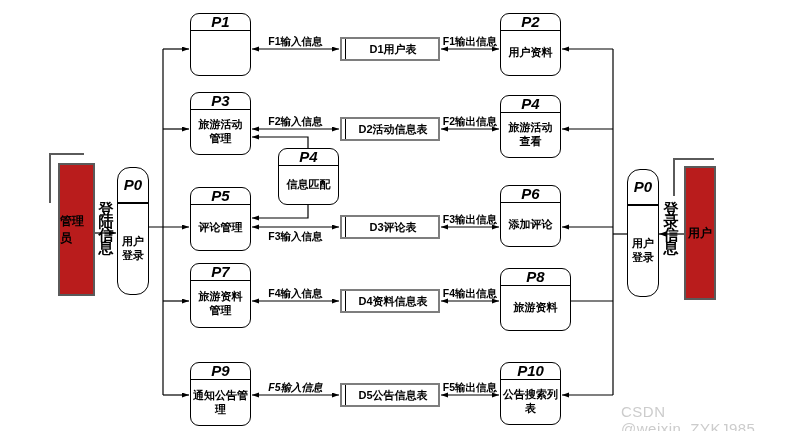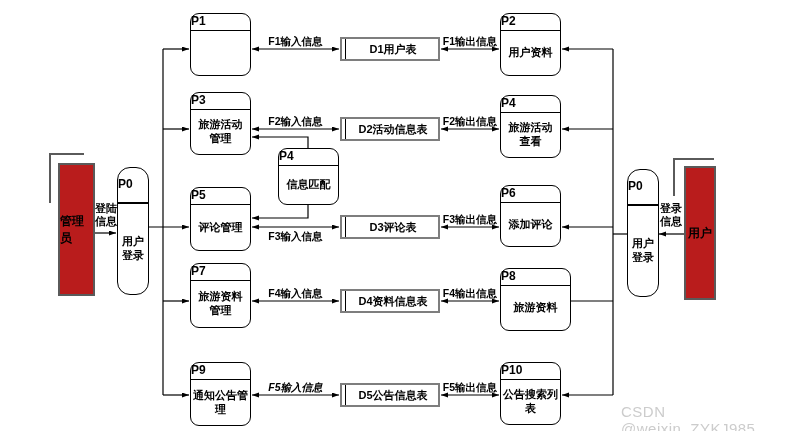--- a/index.html
+++ b/index.html
@@ -1,35 +1,35 @@
 <!DOCTYPE html>
 <html><head>
 <meta charset="utf-8">
 <style>
   html,body{margin:0;padding:0;background:#fff;}
   #canvas{position:relative;width:802px;height:431px;background:#ffffff;overflow:hidden;
           font-family:"Liberation Sans","DejaVu Sans",sans-serif;}
   svg.wires{position:absolute;left:0;top:0;width:802px;height:431px;}
   .box{position:absolute;background:#fff;border:1.4px solid #000;border-radius:9px;
        box-sizing:border-box;display:flex;flex-direction:column;}
-  .box .title{height:16px;line-height:15px;border-bottom:1.4px solid #000;
-       font-size:12px;font-weight:bold;flex:0 0 auto;}
+  .box .title{height:16px;line-height:15px;text-align:center;border-bottom:1.4px solid #000;
+       font-size:15px;font-weight:bold;flex:0 0 auto;font-style:italic;}
   .box .body{flex:1;display:flex;align-items:center;justify-content:center;text-align:center;
        font-size:11px;font-weight:bold;white-space:pre-line;line-height:1.25;padding:0 1px;}
   .p0{border-radius:13px;}
   .p0 .title{height:34px;line-height:33px;border-bottom:2px solid #000;}
   .entity{position:absolute;background:#b91c1c;border:2px solid #5a5a5a;box-sizing:border-box;
        display:flex;align-items:center;justify-content:center;font-size:12px;font-weight:bold;}
   .store{position:absolute;background:#fff;border:2px solid #7e7e7e;box-sizing:border-box;
        display:flex;align-items:center;justify-content:center;font-size:11px;font-weight:bold;
        padding-left:6px;}
   .store-bar{position:absolute;left:3px;top:0;bottom:0;width:1.4px;background:#000;}
   .flow-label{position:absolute;font-size:10.5px;font-weight:bold;text-align:center;
        white-space:nowrap;height:13px;line-height:13px;}
-  .vlabel{position:absolute;font-size:11px;font-weight:bold;text-align:center;
+  .vlabel{position:absolute;font-size:15px;font-weight:bold;text-align:center;
        white-space:pre-line;line-height:13px;}
   .watermark{position:absolute;left:621px;top:403px;font-size:15px;color:#cccccc;
        letter-spacing:.5px;font-weight:normal;}
 </style>
 </head>
 <body>
 
 <div id="canvas">
 
   <svg class="wires" viewBox="0 0 802 431" xmlns="http://www.w3.org/2000/svg">

